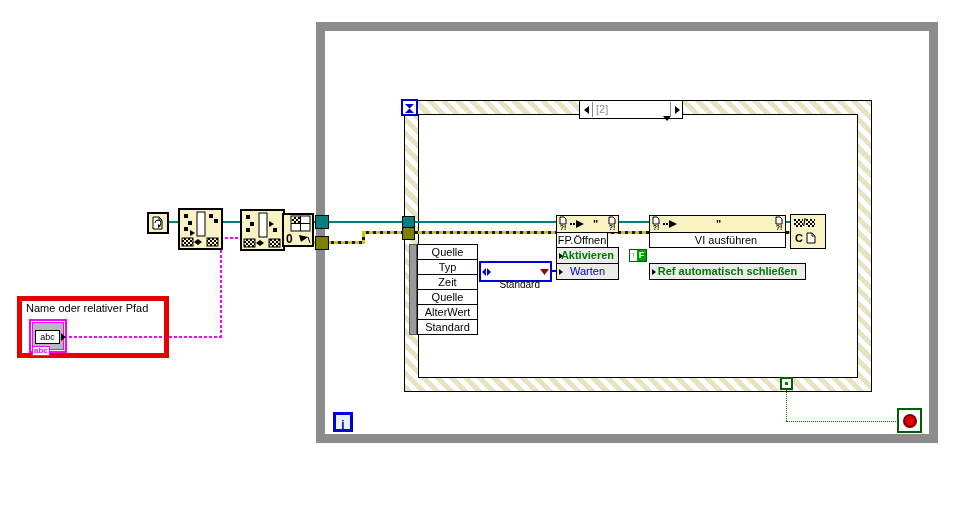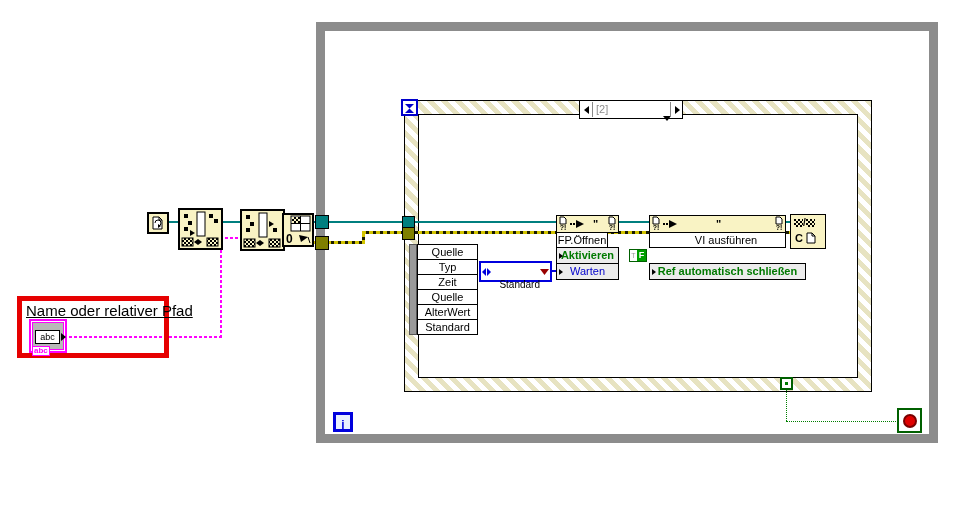--- a/index.html
+++ b/index.html
@@ -66,21 +66,21 @@
   <div class="abs wire-err-v" style="left:362px;top:232px;width:3px;height:12px;"></div>
   <div class="abs wire-err-h" style="left:362px;top:231px;width:428px;height:3px;"></div>
   <div class="abs wire-mag-h" style="left:64px;top:336px;width:158px;height:2px;"></div>
   <div class="abs wire-mag-v" style="left:220px;top:237px;width:2px;height:101px;"></div>
   <div class="abs wire-mag-h" style="left:220px;top:237px;width:22px;height:2px;"></div>
   <div class="abs" style="left:551px;top:270px;width:7px;height:2px;background:#0000dd;"></div>
   <div class="abs wire-grn-v" style="left:786px;top:390px;width:1px;height:31px;"></div>
   <div class="abs wire-grn-h" style="left:786px;top:421px;width:112px;height:1px;"></div>
 
   <div class="abs" style="left:17px;top:296px;width:152px;height:62px;border:5px solid #e60000;box-sizing:border-box;"></div>
-  <div class="abs" style="left:26px;top:302px;font-size:15px;color:#000;text-decoration:underline;">Name oder relativer Pfad</div>
+  <div class="abs" style="left:26px;top:302px;font-size:11px;color:#000;">Name oder relativer Pfad</div>
 
   <div class="abs" style="left:29px;top:319px;width:38px;height:34px;border:2px solid #ff00ff;box-shadow:inset 0 0 0 1px #fff,inset 0 0 0 2px #ff00ff;background:#b8b8b8;box-sizing:border-box;">
     <div class="abs" style="left:4px;top:9px;width:25px;height:14px;background:#fff;border:1px solid #000;box-sizing:border-box;font-size:9px;text-align:center;line-height:12px;">abc</div>
     <div class="abs tri-rr" style="left:30px;top:12px;"></div>
   </div>
   <div class="abs" style="left:32px;top:346px;font-size:8px;font-weight:bold;color:#ff00ff;background:#fff;border:1px solid #ff00ff;line-height:8px;padding:0 1px;">abc</div>
 
   <div class="abs node" style="left:147px;top:212px;width:22px;height:22px;">
     <svg class="abs" style="left:2px;top:2px;" width="14" height="14">
       <path d="M2 1 h6 l3 3 v9 h-9 z" fill="#fff" stroke="#000" stroke-width="1"></path>

